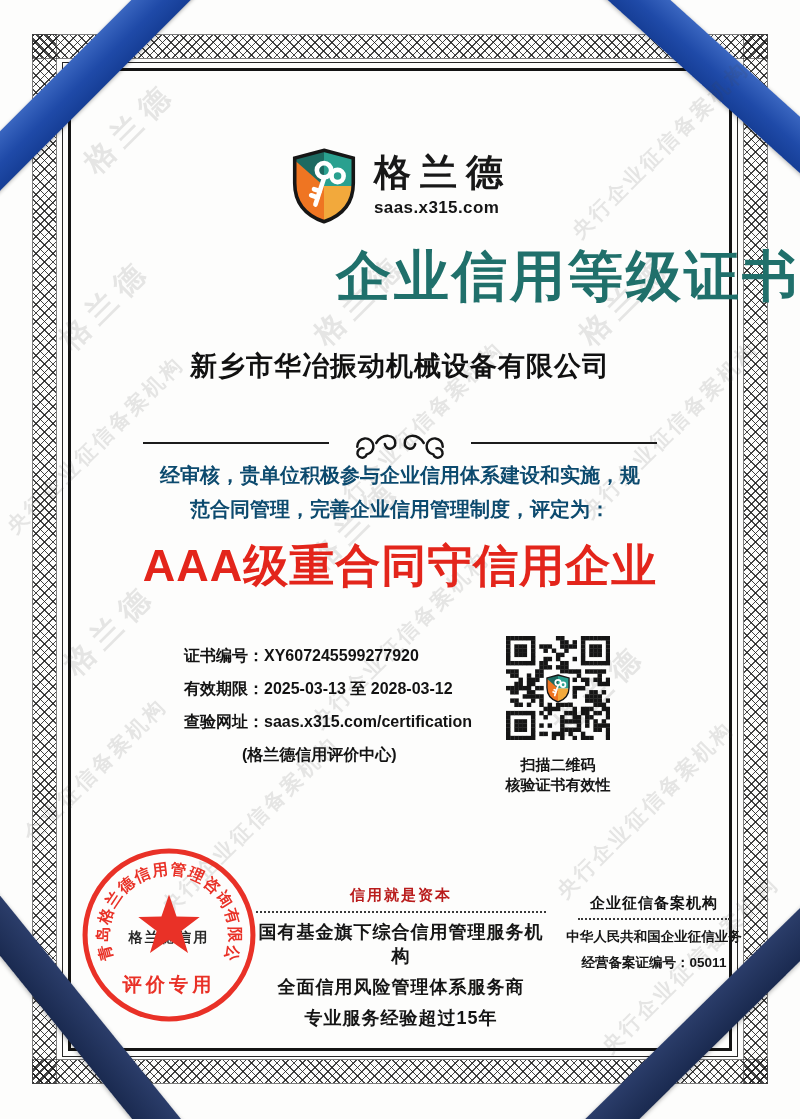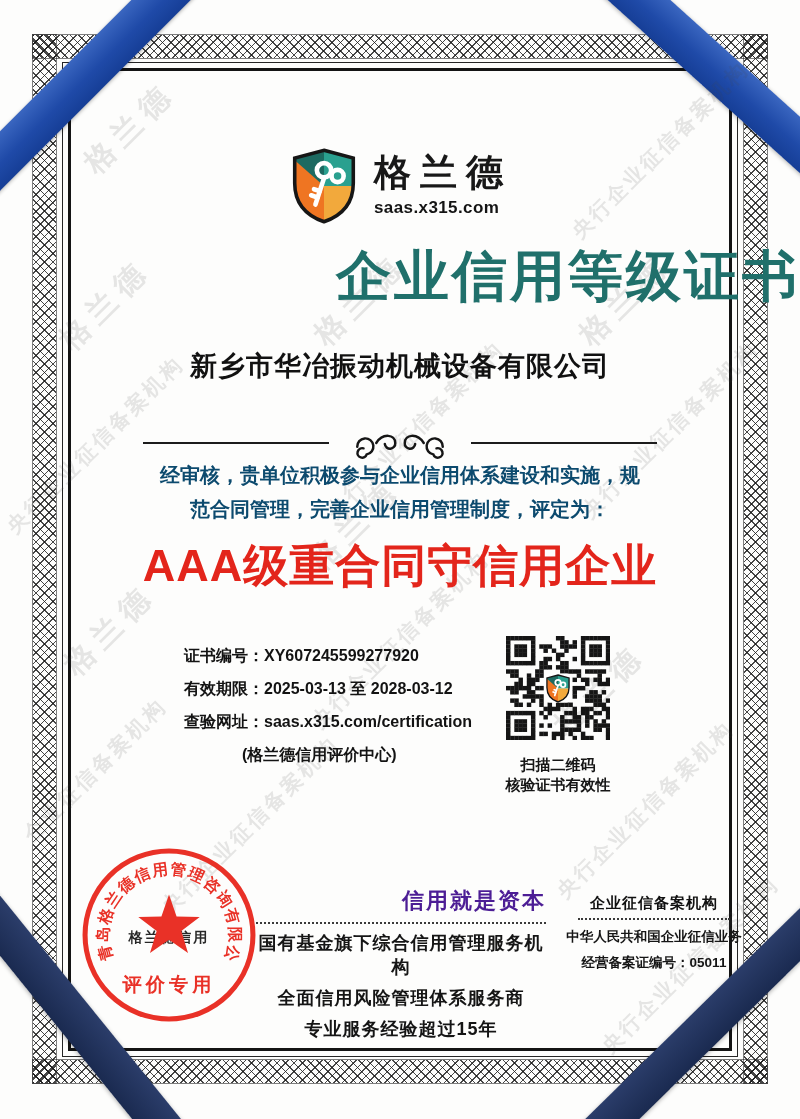--- a/index.html
+++ b/index.html
@@ -75,21 +75,21 @@
            width:27px;height:29px;background:#fff;border-radius:5px;
            display:flex;align-items:center;justify-content:center;}
   .qr-caption{font-size:15px;font-weight:700;line-height:20px;color:#161616;}
   .qr-caption.first{margin-top:15px;}
 
   
   .seal{position:absolute;left:80px;top:846px;width:178px;height:178px;opacity:.95;}
 
   
   .foot-center{position:absolute;left:256px;top:886px;width:290px;text-align:center;}
-  .foot-center .head{font-size:22px;font-weight:800;letter-spacing:2px;color:#4c1d95;text-align:right;}
+  .foot-center .head{font-size:15px;font-weight:800;letter-spacing:2px;color:#b91c1c;}
   .dots{border-bottom:2.5px dotted #3a3a3a;margin:6px 0 1px;}
   .foot-center .ln{font-size:18px;font-weight:700;margin-top:7px;letter-spacing:1px;color:#151515;}
   .foot-right{position:absolute;left:552px;top:894px;width:204px;text-align:center;}
   .foot-right .head{font-size:15px;font-weight:800;letter-spacing:1px;color:#111;}
   .foot-right .dots{margin:5px 26px 0;}
   .foot-right .ln{font-size:13.5px;font-weight:700;margin-top:8px;color:#151515;}
 </style>
 </head>
 <body>
 

